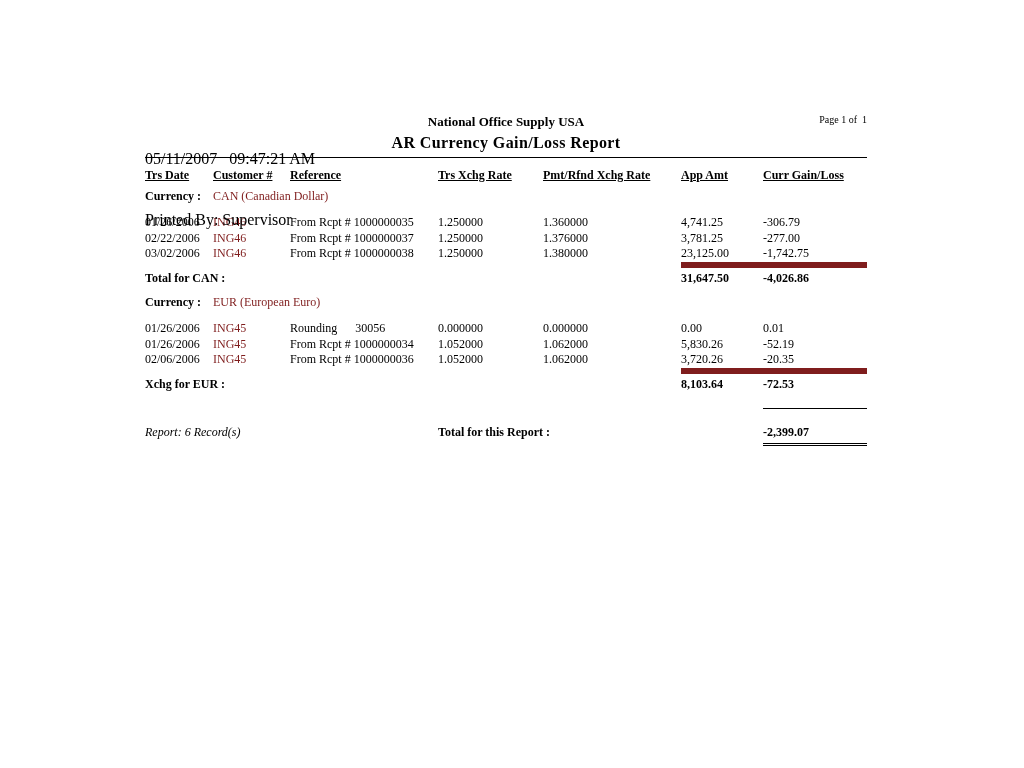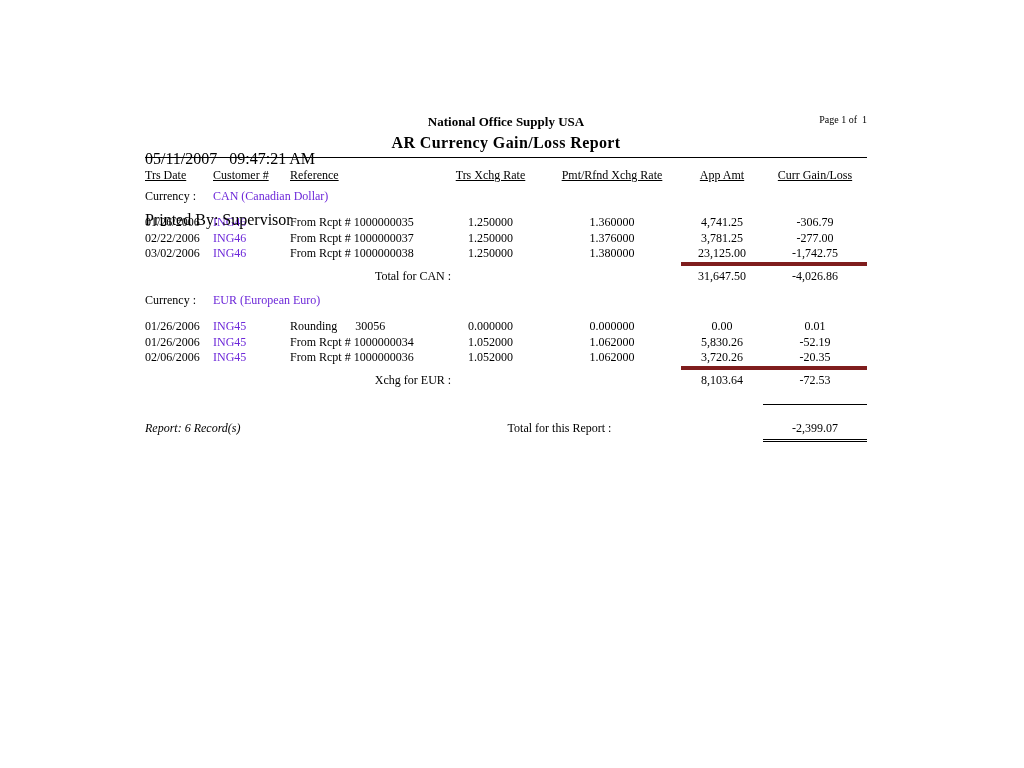--- a/index.html
+++ b/index.html
@@ -11,30 +11,30 @@
   .hdr { position:relative; height:46px; border-bottom:1px solid #000; }
   .hdr-left  { position:absolute; left:0; top:2px; font-size:16px; white-space:pre; }
   .hdr-left .line2 { margin-top:7px; }
   .hdr-center{ position:absolute; left:0; right:0; top:2px; text-align:center; }
   .company   { font-size:13px; font-weight:bold; }
   .rpt-title { font-size:16px; font-weight:bold; margin-top:4px; letter-spacing:0.4px; }
   .hdr-right { position:absolute; right:0; top:2px; font-size:10px; white-space:pre; }
 
   table { border-collapse:collapse; table-layout:fixed; width:722px; margin-top:10px; }
   td { font-size:12px; line-height:15.5px; padding:0; vertical-align:baseline; overflow:hidden; }
-  .b { font-weight:normal; }
+  .b { font-weight:bold; }
   .i { font-style:italic; }
-  .r { text-align:center;margin-top:33px; }
-  .blue { color:#6d28d9; }
+  .r { text-align:left;margin-top:33px; }
+  .blue { color:#7f1d1d; }
   .u { text-decoration:underline; }
   .ref { white-space:pre; }
   .colhdr td { padding-bottom:3px; }
   .currow td { padding-top:2px; padding-bottom:11px;margin-left:20px; }
   .totlbl { line-height:18px; }
-  .totamt { border-top:4px solid #7f1d1d; padding-top:3px; }
+  .totamt { border-top:6px solid #7f1d1d; padding-top:3px; }
   .grand  { border-top:1px solid #000; border-bottom:3px double #000; padding-top:16px; padding-bottom:2px; }
   .sp6 td  { height:6px; line-height:6px; }
   .sp16 td { height:16px; line-height:16px; }
 </style>
 </head>
 <body>
 
 <div class="report">
 
   <div class="hdr">

